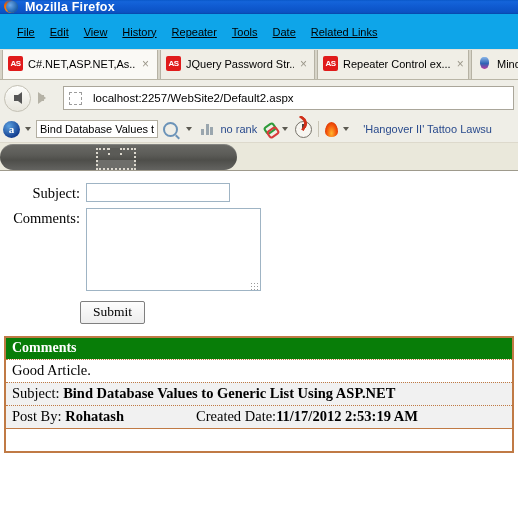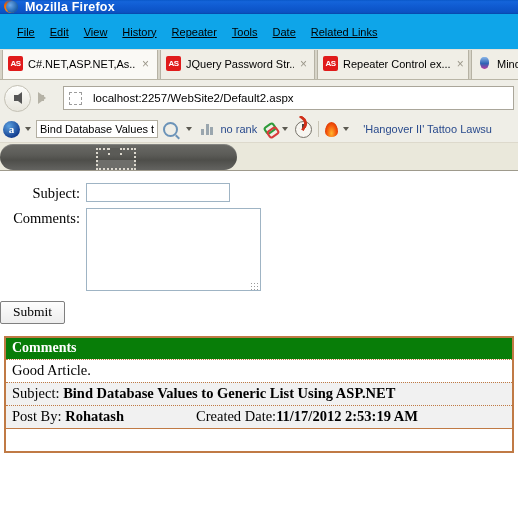--- a/index.html
+++ b/index.html
@@ -378,21 +378,21 @@
   .ta-wrap { position: relative; }
   .grip {
     position: absolute;
     right: 3px; bottom: 3px;
     width: 8px; height: 8px;
     background-image:
       radial-gradient(circle, #9a9a9a 34%, transparent 36%);
     background-size: 3px 3px;
     pointer-events: none;
   }
-  .submit-row { margin-top: 8px; }
+  .submit-row { margin-left: 80px; margin-top: 8px; }
   .submit-btn {
     font-family: "Liberation Serif", serif;
     font-size: 13.5px;
     padding: 2px 12px 3px 12px;
     background: linear-gradient(to bottom, #fdfdfd, #ededed);
     border: 1px solid #7f7f7f;
     border-radius: 2px;
     color: #000;
   }
 

